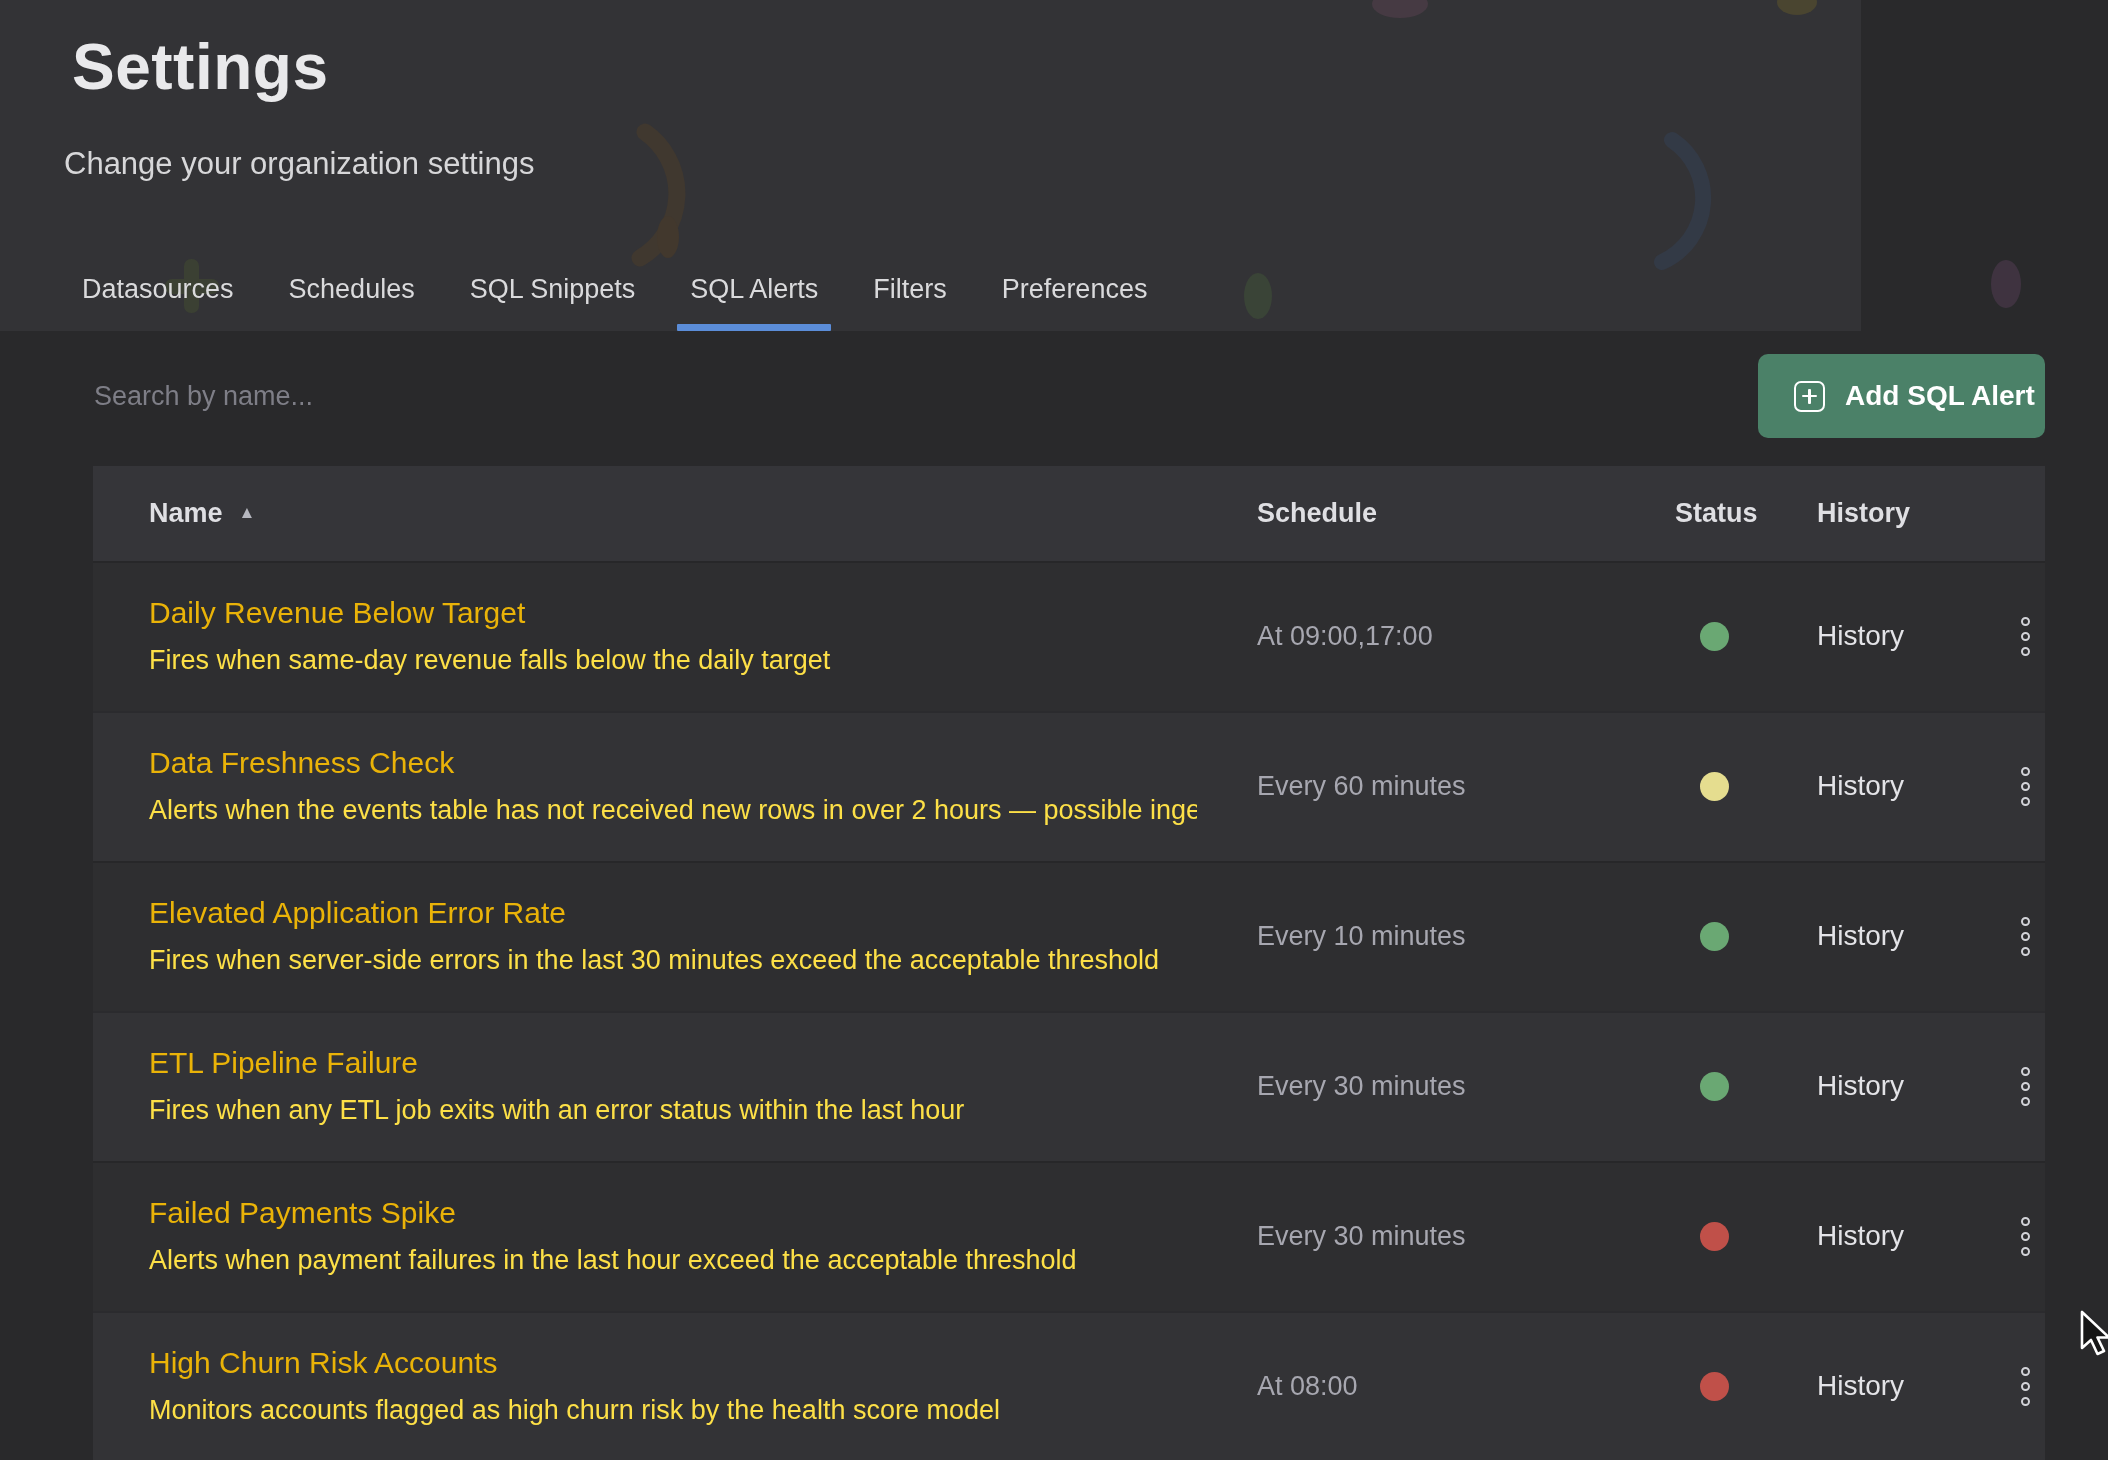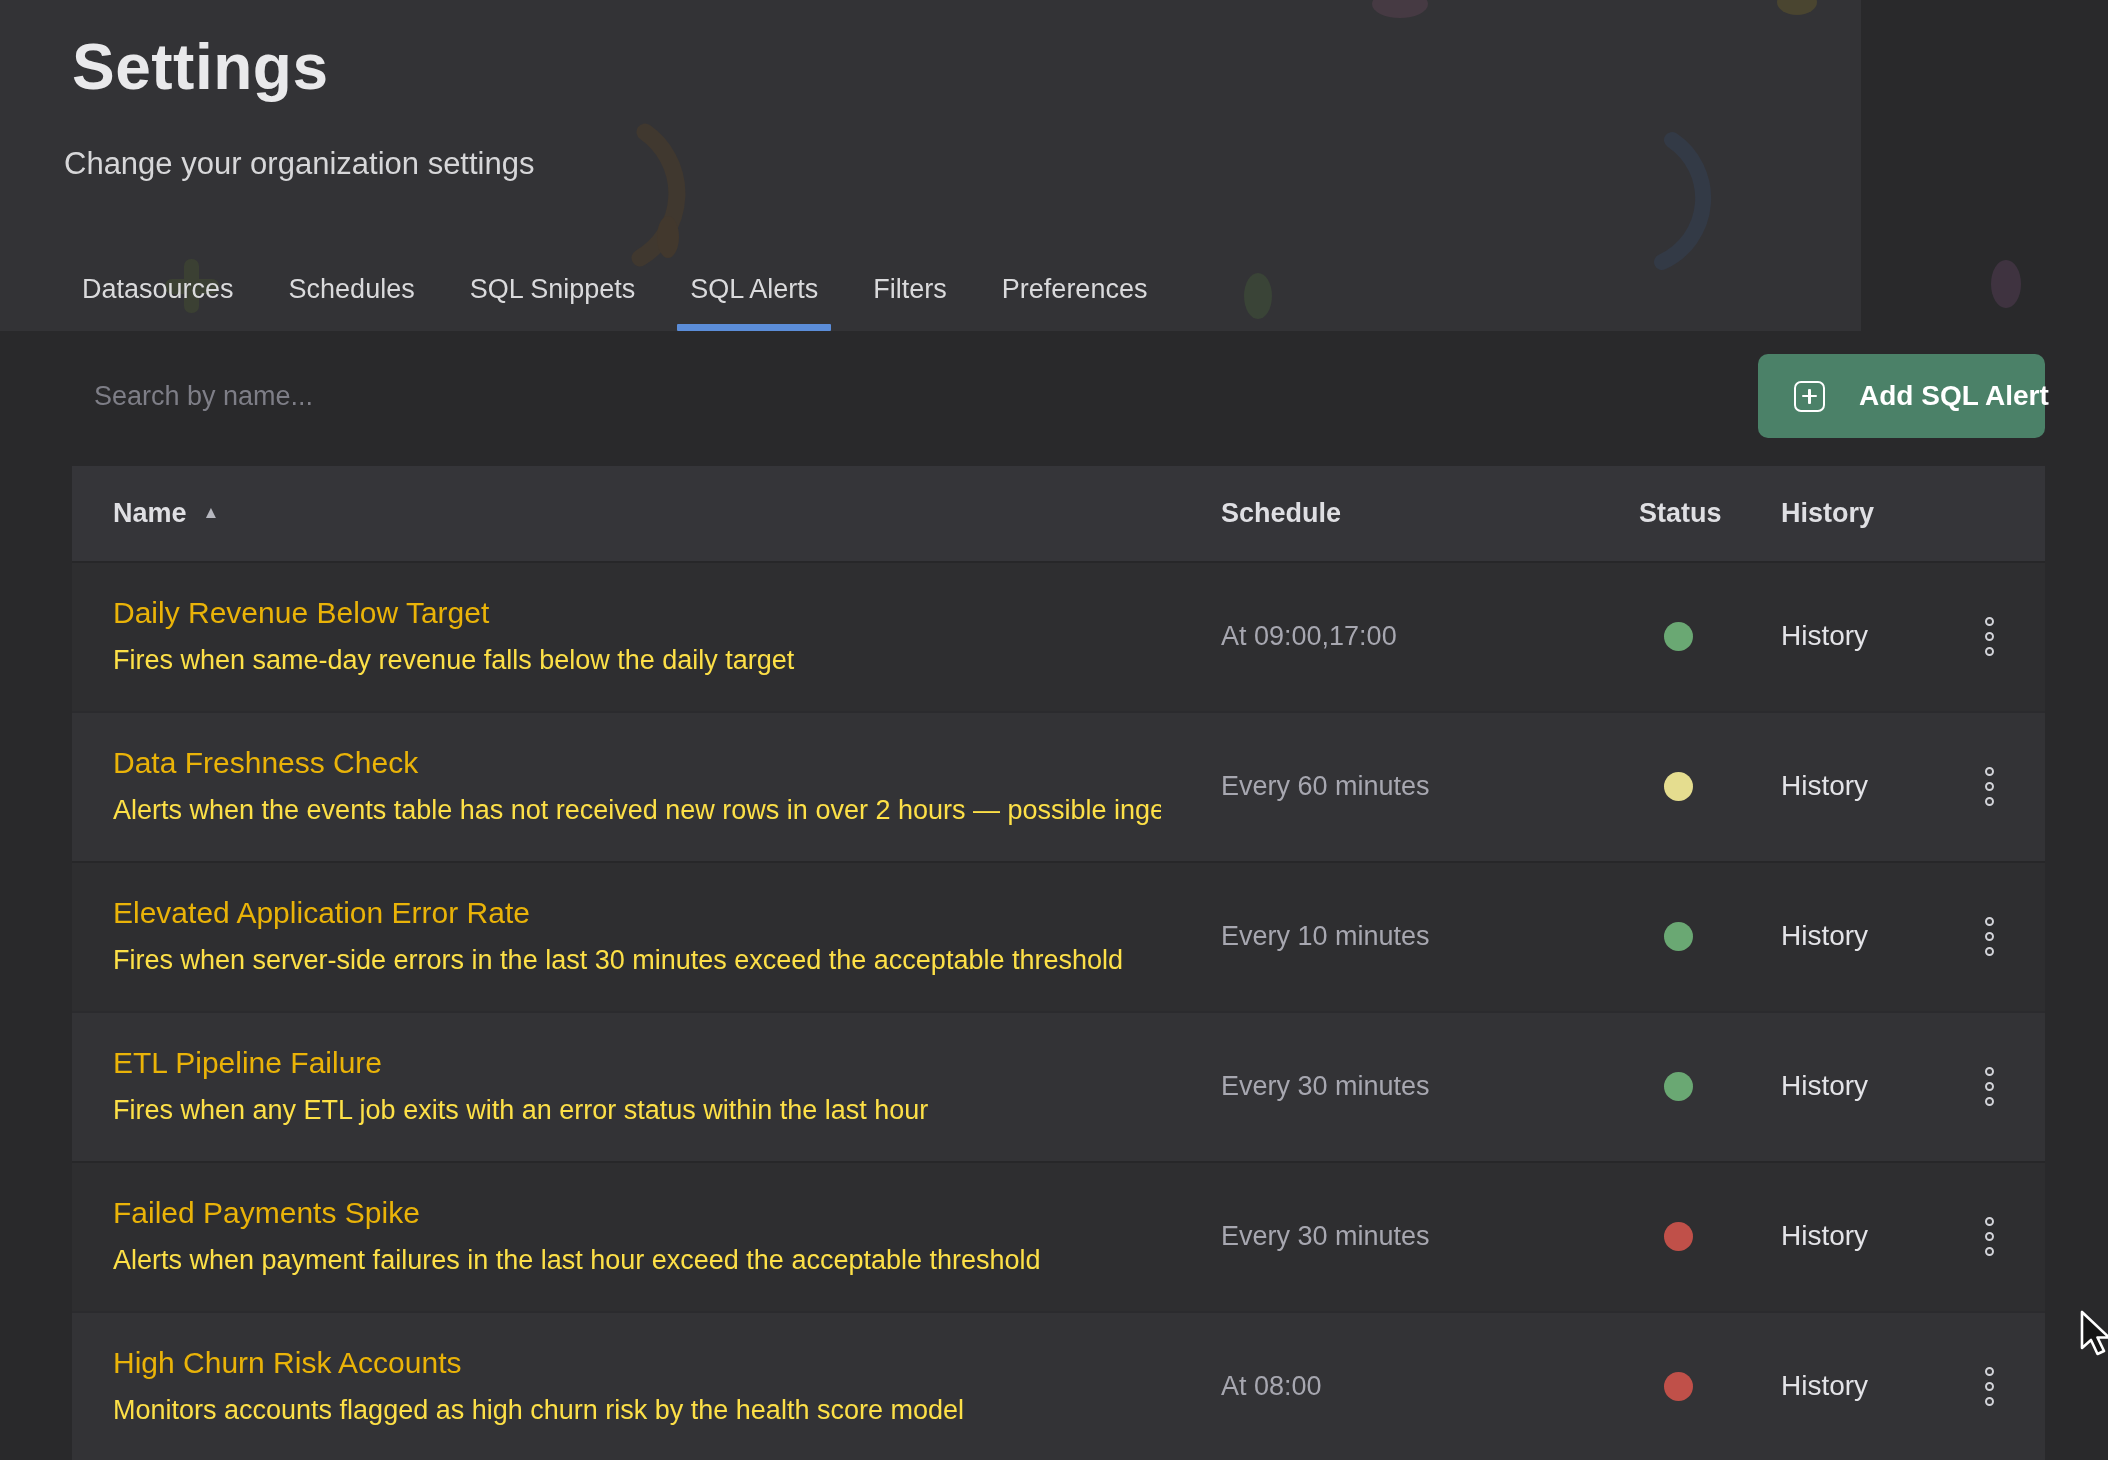--- a/index.html
+++ b/index.html
@@ -44,41 +44,42 @@
   .search-input {
     position:absolute; left:72px; top:24px; width:1200px; height:82px;
     background:transparent; border:none; outline:none;
     font-family:"Liberation Sans", sans-serif;
     font-size:27px; color:#cfcfd3; padding-left:22px;
   }
   .search-input::placeholder { color:#7e7e87; opacity:1; }
   .add-btn {
     position:absolute; left:1758px; top:23px; width:287px; height:84px;
     background:#4b8168; border:none; border-radius:10px; cursor:pointer;
-    display:flex; align-items:center; padding-left:36px; gap:34px;
+    display:flex; align-items:center; padding-left:36px; gap:20px;
     font-family:"Liberation Sans", sans-serif;
   }
   .add-icon {
     position:relative; width:31px; height:31px; flex:0 0 31px;
     border:2.5px solid #ffffff; border-radius:7px;
   }
   .add-icon::before, .add-icon::after {
     content:""; position:absolute; background:#ffffff; border-radius:1px;
   }
   .add-icon::before { left:6px; right:6px; top:12px; height:2.5px; }
   .add-icon::after  { top:6px; bottom:6px; left:12px; width:2.5px; }
   .add-label { font-size:28px; font-weight:600; color:#ffffff; white-space:nowrap; }
 
   
   .table { position:absolute; left:72px; top:135px; width:1973px; }
   .thead, .row {
     display:grid;
     grid-template-columns: 1108px 418px 142px 198px 1fr;
     align-items:center;
-    padding-left:41px;
+    padding-left:56px;
+    margin-left:21px;
   }
   .thead {
     height:95px; background:#353539;
     font-size:27px; font-weight:700; color:#dfdfe3;
   }
   .th-name { display:flex; align-items:center; gap:16px; cursor:pointer; }
   .sort-arrow { font-size:17px; color:#b6b7bf; transform:translateY(-1px); }
   .row { height:150px; box-shadow: inset 0 2px 0 rgba(0,0,0,0.14); cursor:default; }
   .row-odd  { background:#2e2e30; }
   .row-even { background:#333336; }

